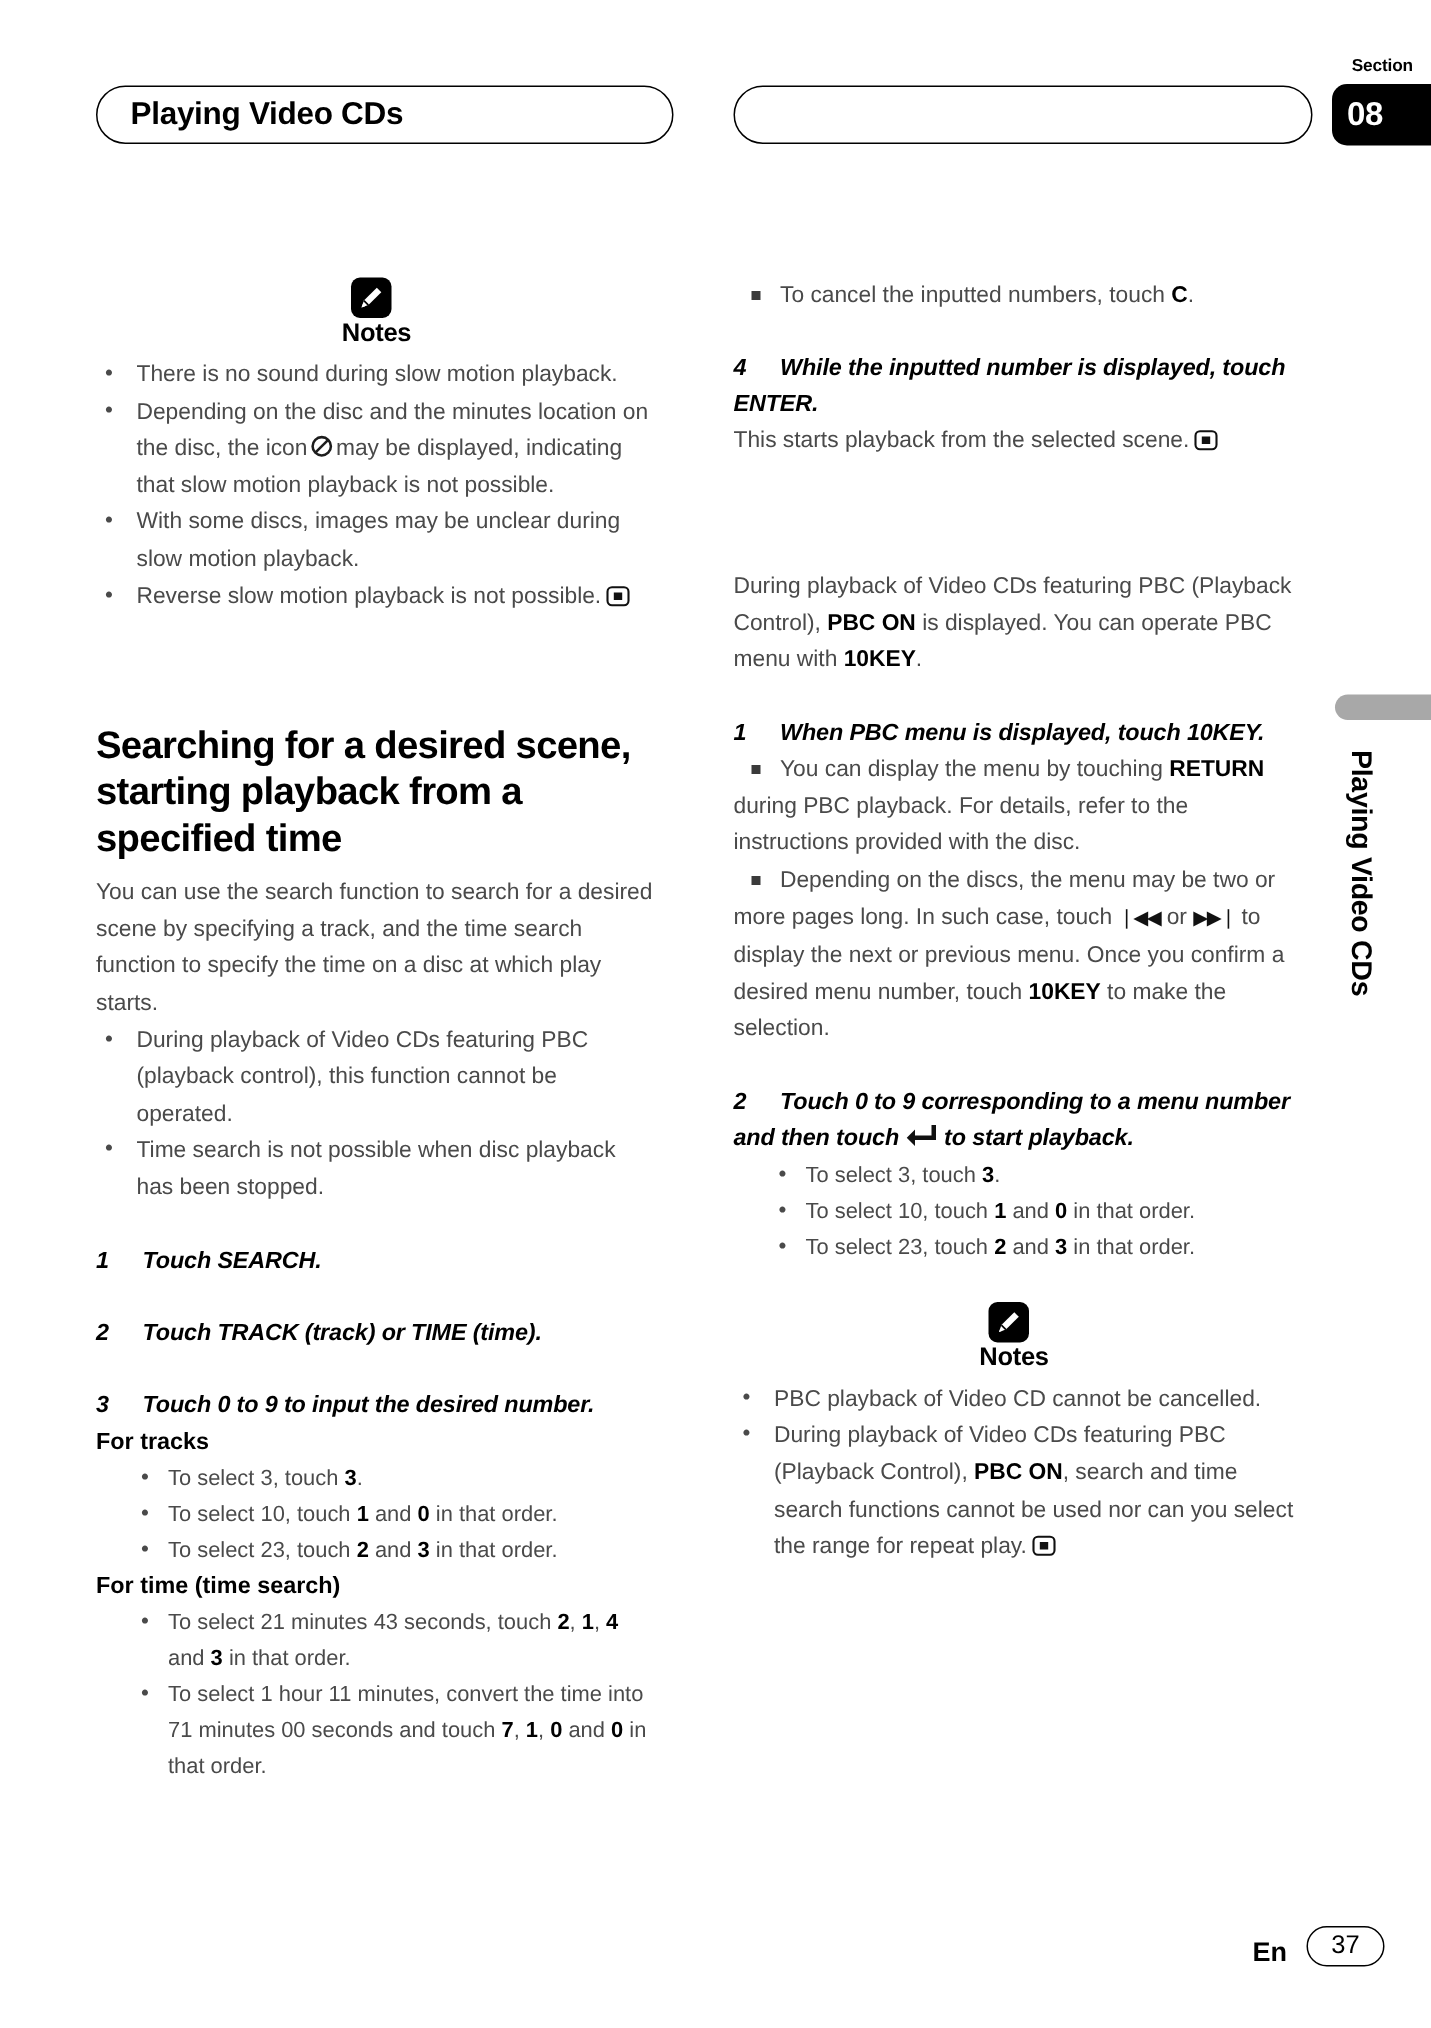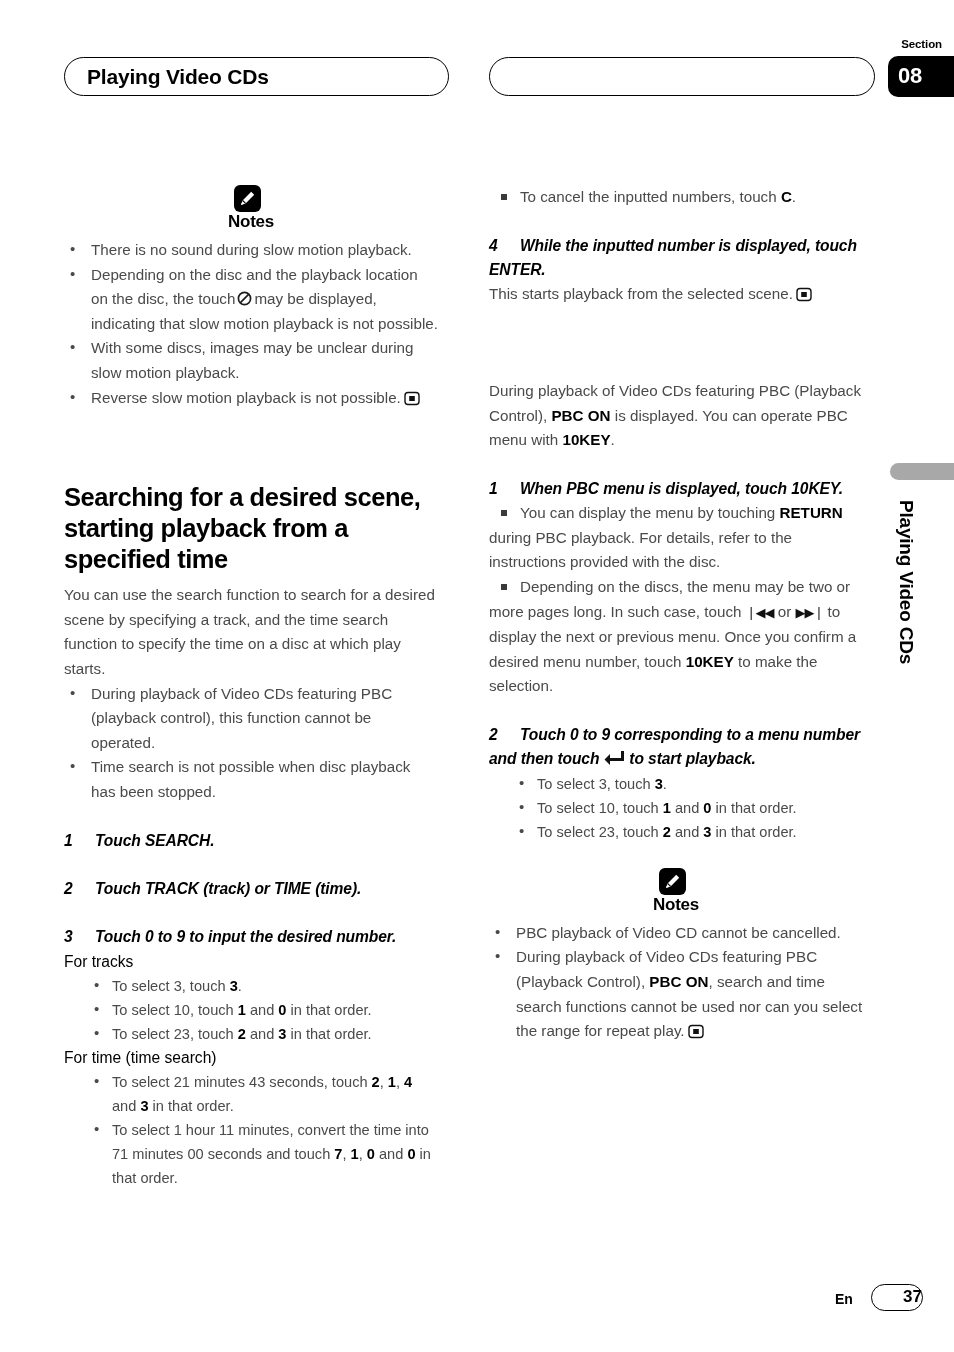--- a/index.html
+++ b/index.html
@@ -180,21 +180,21 @@
     line-height: 24.4px;
     font-weight: bold;
     color: #000;
     margin: 0;
     letter-spacing: -0.1px;
     font-style: italic;
   }
   p.step .snum { display: inline-block; width: 31px; }
   .subhead {
     font-size: 15.6px;
-    font-weight: normal;
+    font-weight: bold;
     color: #000;
     line-height: 24px;
     margin: 0;
   }
   b.kw { color: #000; font-weight: bold; }
   .gap-m { height: 24px; }
   .gap-xl { height: 72px; }
 
   
   .icon-noentry {
@@ -252,36 +252,36 @@
     font-weight: bold;
     letter-spacing: -0.2px;
     white-space: nowrap;
   }
 
   
   .footer-lang {
     position: absolute;
     left: 835px;
     top: 1291px;
-    font-size: 14px;
+    font-size: 18px;
     font-weight: bold;
   }
   .footer-page {
     position: absolute;
     left: 871px;
     top: 1284px;
     width: 52px;
     height: 27px;
     box-sizing: border-box;
     border: 1.6px solid #000;
     border-radius: 999px;
-    text-align: right;
+    text-align: center;
     line-height: 24px;
     font-size: 17px;
-    font-weight: bold;
+    font-weight: normal;
   }
 </style>
 </head>
 <body>
 
 <div class="page">
 
   <div class="hdr-pill hdr-pill-left">
     <div class="hdr-title">Playing Video CDs</div>
   </div>
@@ -300,21 +300,21 @@
           <path d="M3 16 L4.6 11.4 L13.2 2.8 L16.2 5.8 L7.6 14.4 Z" fill="#fff"></path>
           <path d="M4.6 11.4 L7.6 14.4" stroke="#000" stroke-width="1.1" fill="none"></path>
           <path d="M3 16 L5.4 15.1 L3.9 13.6 Z" fill="#fff"></path>
         </svg>
       </span>
       <span class="notes-head-label">Notes</span>
     </div>
 
     <ul class="bullets">
       <li>There is no sound during slow motion playback.</li>
-      <li><span>Depending on the disc and the playback location on the disc, the touch</span><span class="icon-noentry"><svg width="15" height="15" viewBox="0 0 15 15">
+      <li><span>Depending on the disc and the minutes location on the disc, the icon</span><span class="icon-noentry"><svg width="15" height="15" viewBox="0 0 15 15">
               <circle cx="7.5" cy="7.5" r="6.1" fill="none" stroke="#1d1d1d" stroke-width="1.7"></circle>
               <line x1="3.4" y1="11.6" x2="11.6" y2="3.4" stroke="#1d1d1d" stroke-width="1.7"></line>
             </svg></span><span>may be displayed, indicating that slow motion playback is not possible.</span></li>
       <li>With some discs, images may be unclear during slow motion playback.</li>
       <li><span>Reverse slow motion playback is not possi­ble.</span><span class="icon-endmark"><svg width="16" height="16" viewBox="0 0 16 16">
               <rect x="1" y="2.5" width="14" height="12" rx="3" fill="none" stroke="#111" stroke-width="1.4"></rect>
               <rect x="5.2" y="6" width="5.6" height="5" fill="#111"></rect>
             </svg></span></li>
     </ul>
 

